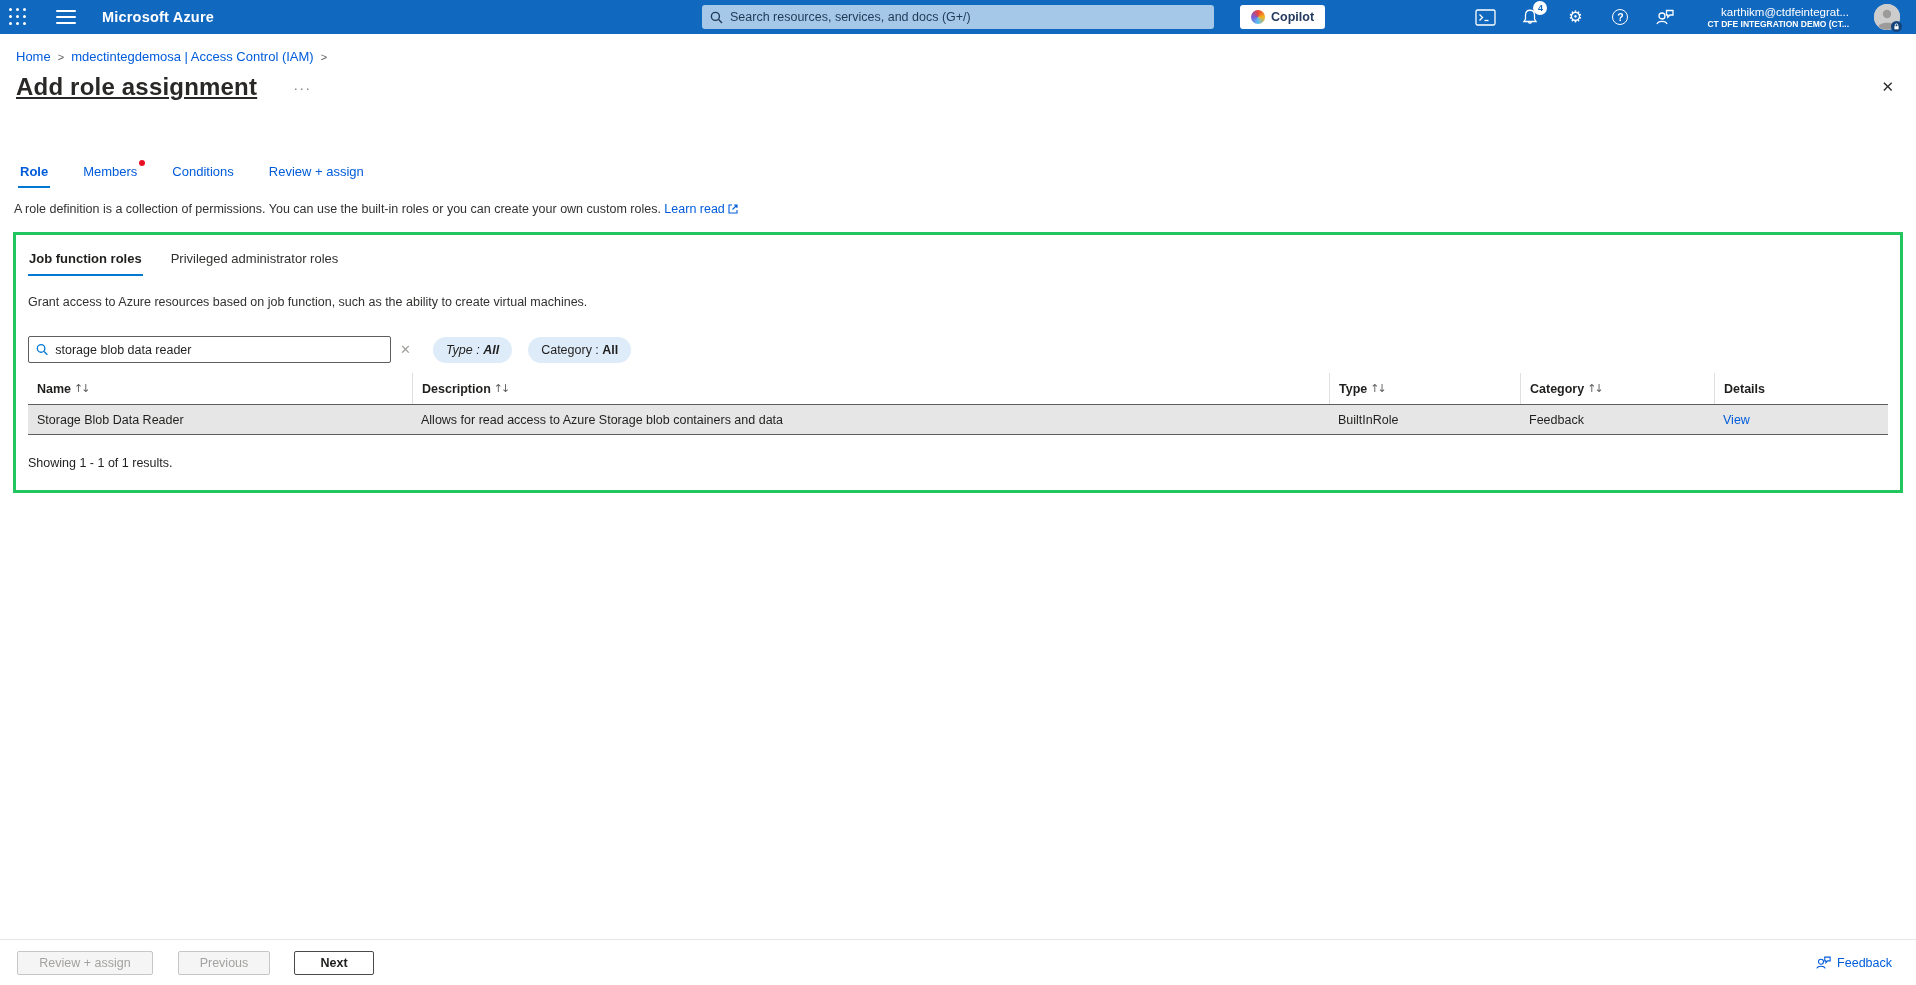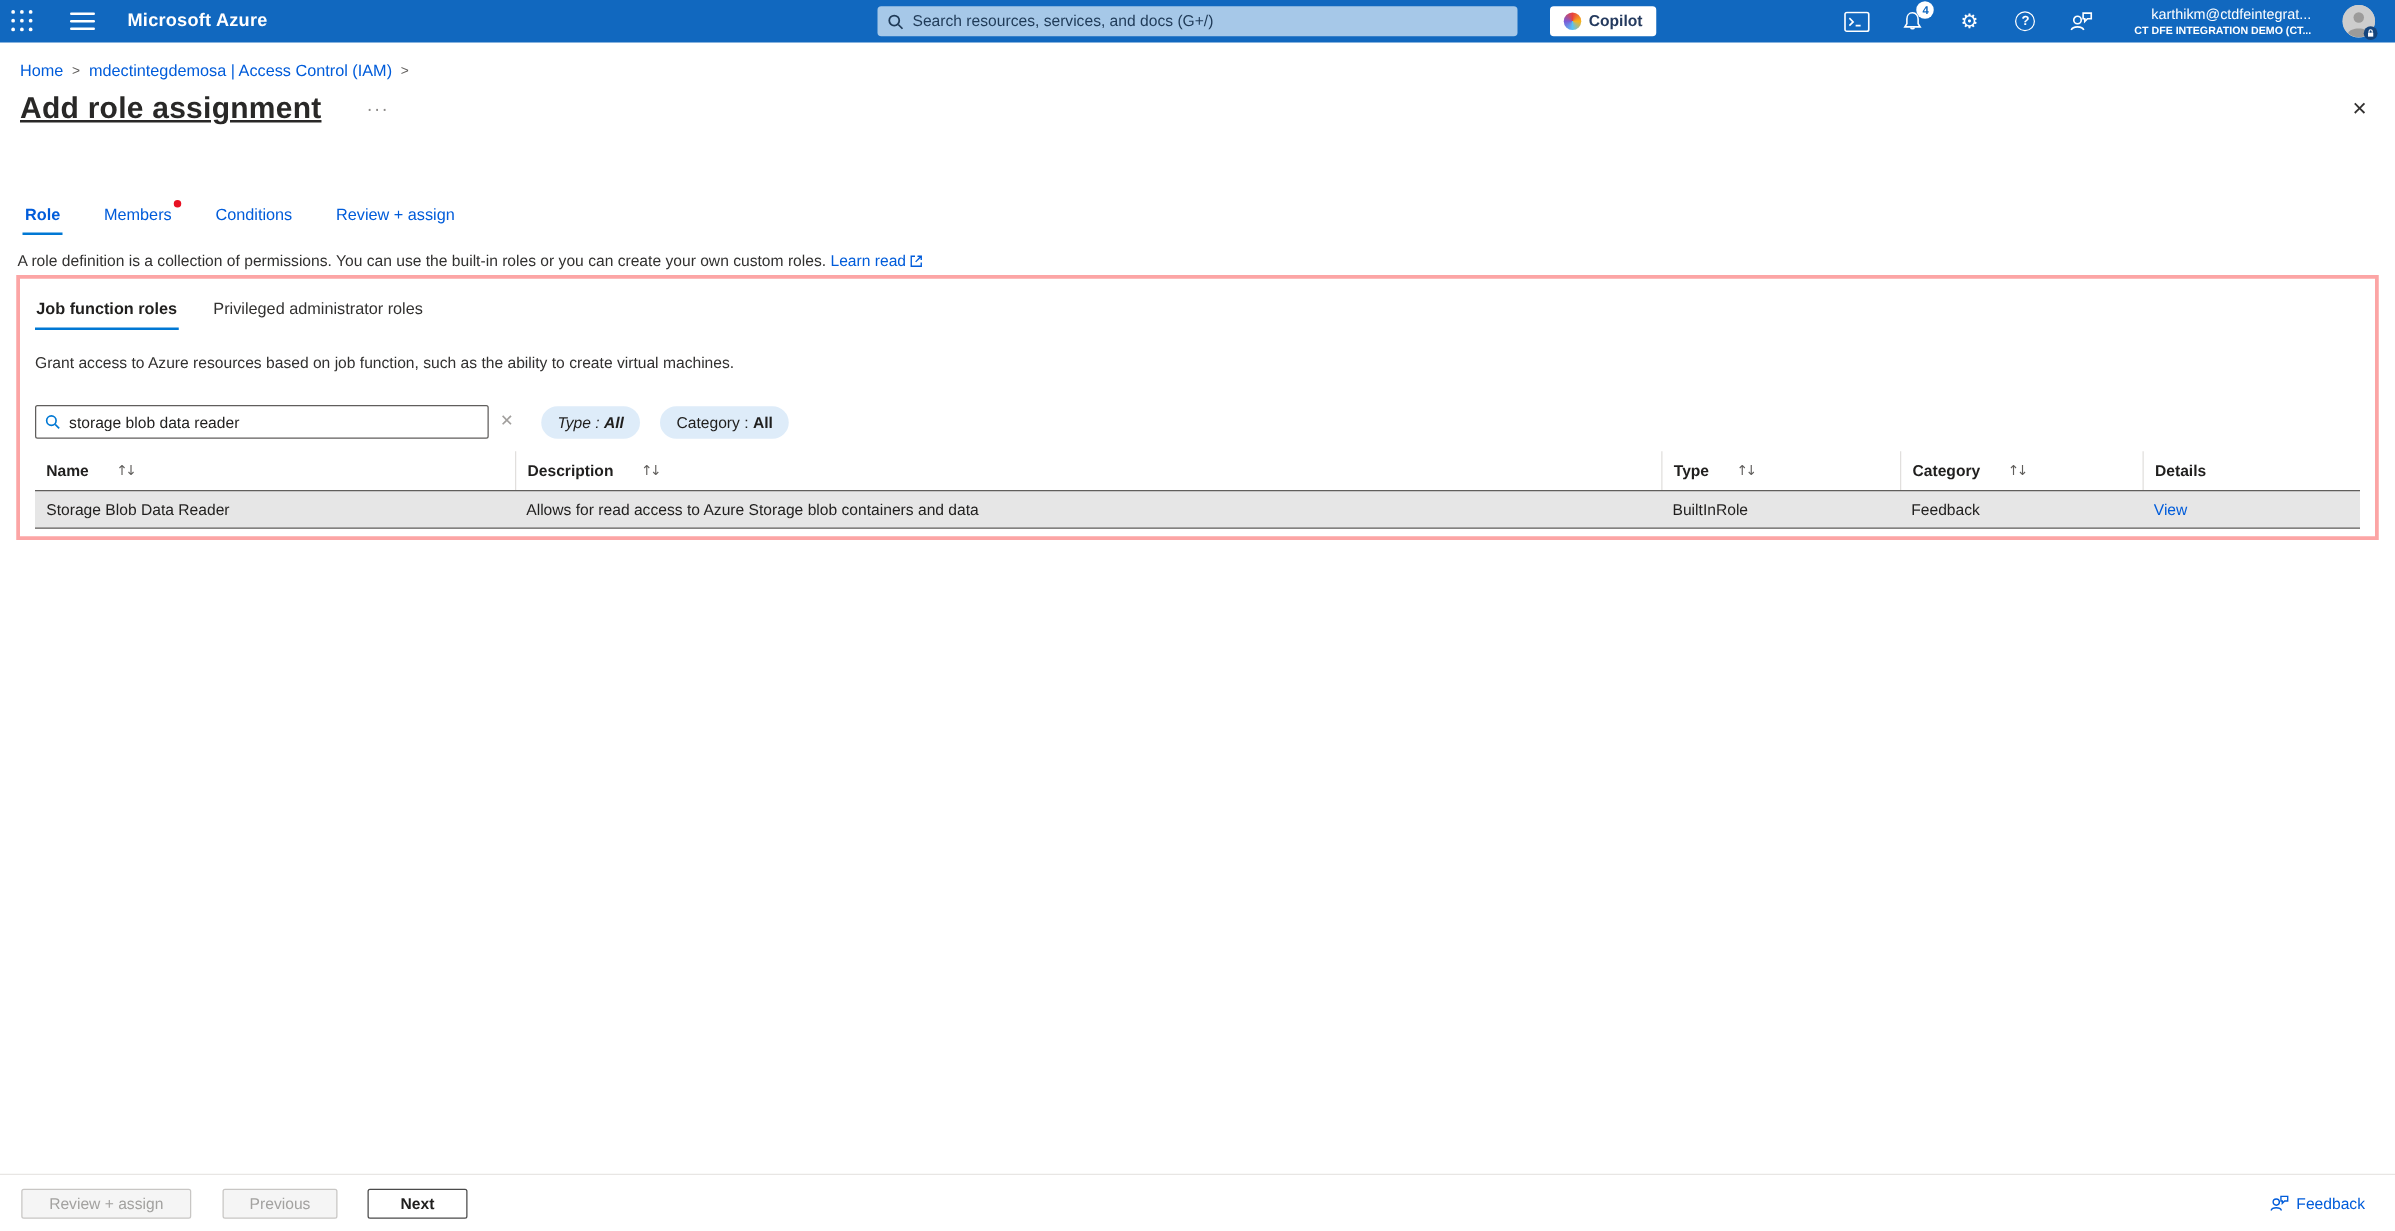--- a/index.html
+++ b/index.html
@@ -62,22 +62,22 @@
   .pivot-tab { color:#015cda; cursor:pointer; padding:4px 4px 9px; position:relative; }
   .pivot-tab.active { font-weight:bold; }
   .pivot-tab.active::after { content:""; position:absolute; left:2px; right:2px; bottom:0; height:2.5px; background:#0078d4; }
   .alert-dot { position:absolute; top:0px; right:-4px; width:6px; height:6px; background:#e81123; border-radius:50%; }
 
   .intro { position:absolute; top:202px; left:14px; font-size:12.5px; color:#323130; }
   .intro a { color:#015cda; text-decoration:none; cursor:pointer; }
   .ext-ico { vertical-align:-1px; margin-left:3px; }
 
   
-  .role-box { position:absolute; top:220px; left:13px; width:1890px; height:212px;
-    border:3px solid #fca5a5; background:#fff; padding:14px 12px 0; }
+  .role-box { position:absolute; top:232px; left:13px; width:1890px; height:261px;
+    border:3px solid #22c55e; background:#fff; padding:14px 12px 0; }
   .inner-pivot { display:flex; gap:27px; font-size:13px; }
   .inner-tab { color:#323130; cursor:pointer; padding:2px 1px 10px; position:relative; }
   .inner-tab.active { color:#201f1e; font-weight:bold; }
   .inner-tab.active::after { content:""; position:absolute; left:0; right:0; bottom:0; height:2.5px; background:#0078d4; }
   .grant-text { font-size:12.5px; color:#323130; margin-top:19px; }
 
   .filter-row { margin-top:27px; display:flex; align-items:center; }
   .role-search { width:363px; height:27px; border:1px solid #605e5c; border-radius:2px;
     display:flex; align-items:center; padding:0 7px; background:#fff; }
   .role-search input { border:0; outline:0; width:100%; font-size:12.5px; color:#201f1e;
@@ -86,21 +86,21 @@
   .pill { background:#deecf9; border-radius:13px; height:26px; display:flex; align-items:center;
     padding:0 13px; font-size:12.5px; color:#201f1e; cursor:pointer; white-space:pre; }
   .pill b { font-weight:bold; }
   .pill.first { margin-left:22px;font-style:italic; }
   .pill + .pill { margin-left:16px; }
 
   
   .tbl { margin-top:10px; width:1860px; }
   .tbl-head, .tbl-row { display:grid; grid-template-columns:384px 917px 191px 194px 1fr; align-items:center; }
   .tbl-head { height:31px; font-weight:bold; font-size:12.5px; color:#201f1e; }
-  .th { padding:0 9px; display:flex; align-items:center; gap:22px; height:100%; cursor:pointer; }
+  .th { padding:0 9px; display:flex; align-items:center; gap:3px; height:100%; cursor:pointer; }
   .th + .th { border-left:1px solid #e1dfdd; }
   .sort { color:#605e5c; font-weight:normal; font-size:11px; letter-spacing:-2px;
     font-family:"DejaVu Sans",sans-serif; }
   .tbl-row { height:31px; background:#e6e6e6; border-top:1px solid #605e5c; border-bottom:1px solid #605e5c;
     font-size:12.5px; color:#201f1e; cursor:pointer; }
   .td { padding:0 9px; white-space:nowrap; overflow:hidden; }
   .td a { color:#015cda; text-decoration:none; cursor:pointer; }
   .results { margin-top:21px; font-size:12.5px; color:#201f1e; }
 
   
@@ -275,20 +275,21 @@
     </div>
     <div class="tbl-row">
       <div class="td">Storage Blob Data Reader</div>
       <div class="td">Allows for read access to Azure Storage blob containers and data</div>
       <div class="td">BuiltInRole</div>
       <div class="td">Feedback</div>
       <div class="td"><a>View</a></div>
     </div>
   </div>
 
+  <div class="results">Showing 1 - 1 of 1 results.</div>
 </div>
 
 <div class="footer">
   <button class="btn disabled btn-review" disabled="">Review + assign</button>
   <button class="btn disabled btn-prev" disabled="">Previous</button>
   <button class="btn btn-next">Next</button>
   <div class="feedback">
     <svg width="17" height="15" viewBox="0 0 20 18" fill="none" stroke="#015cda" stroke-width="1.3">
       <circle cx="7" cy="8" r="3"></circle>
       <path d="M2 16 c1.2-3.4 8.8-3.4 10 0"></path>

